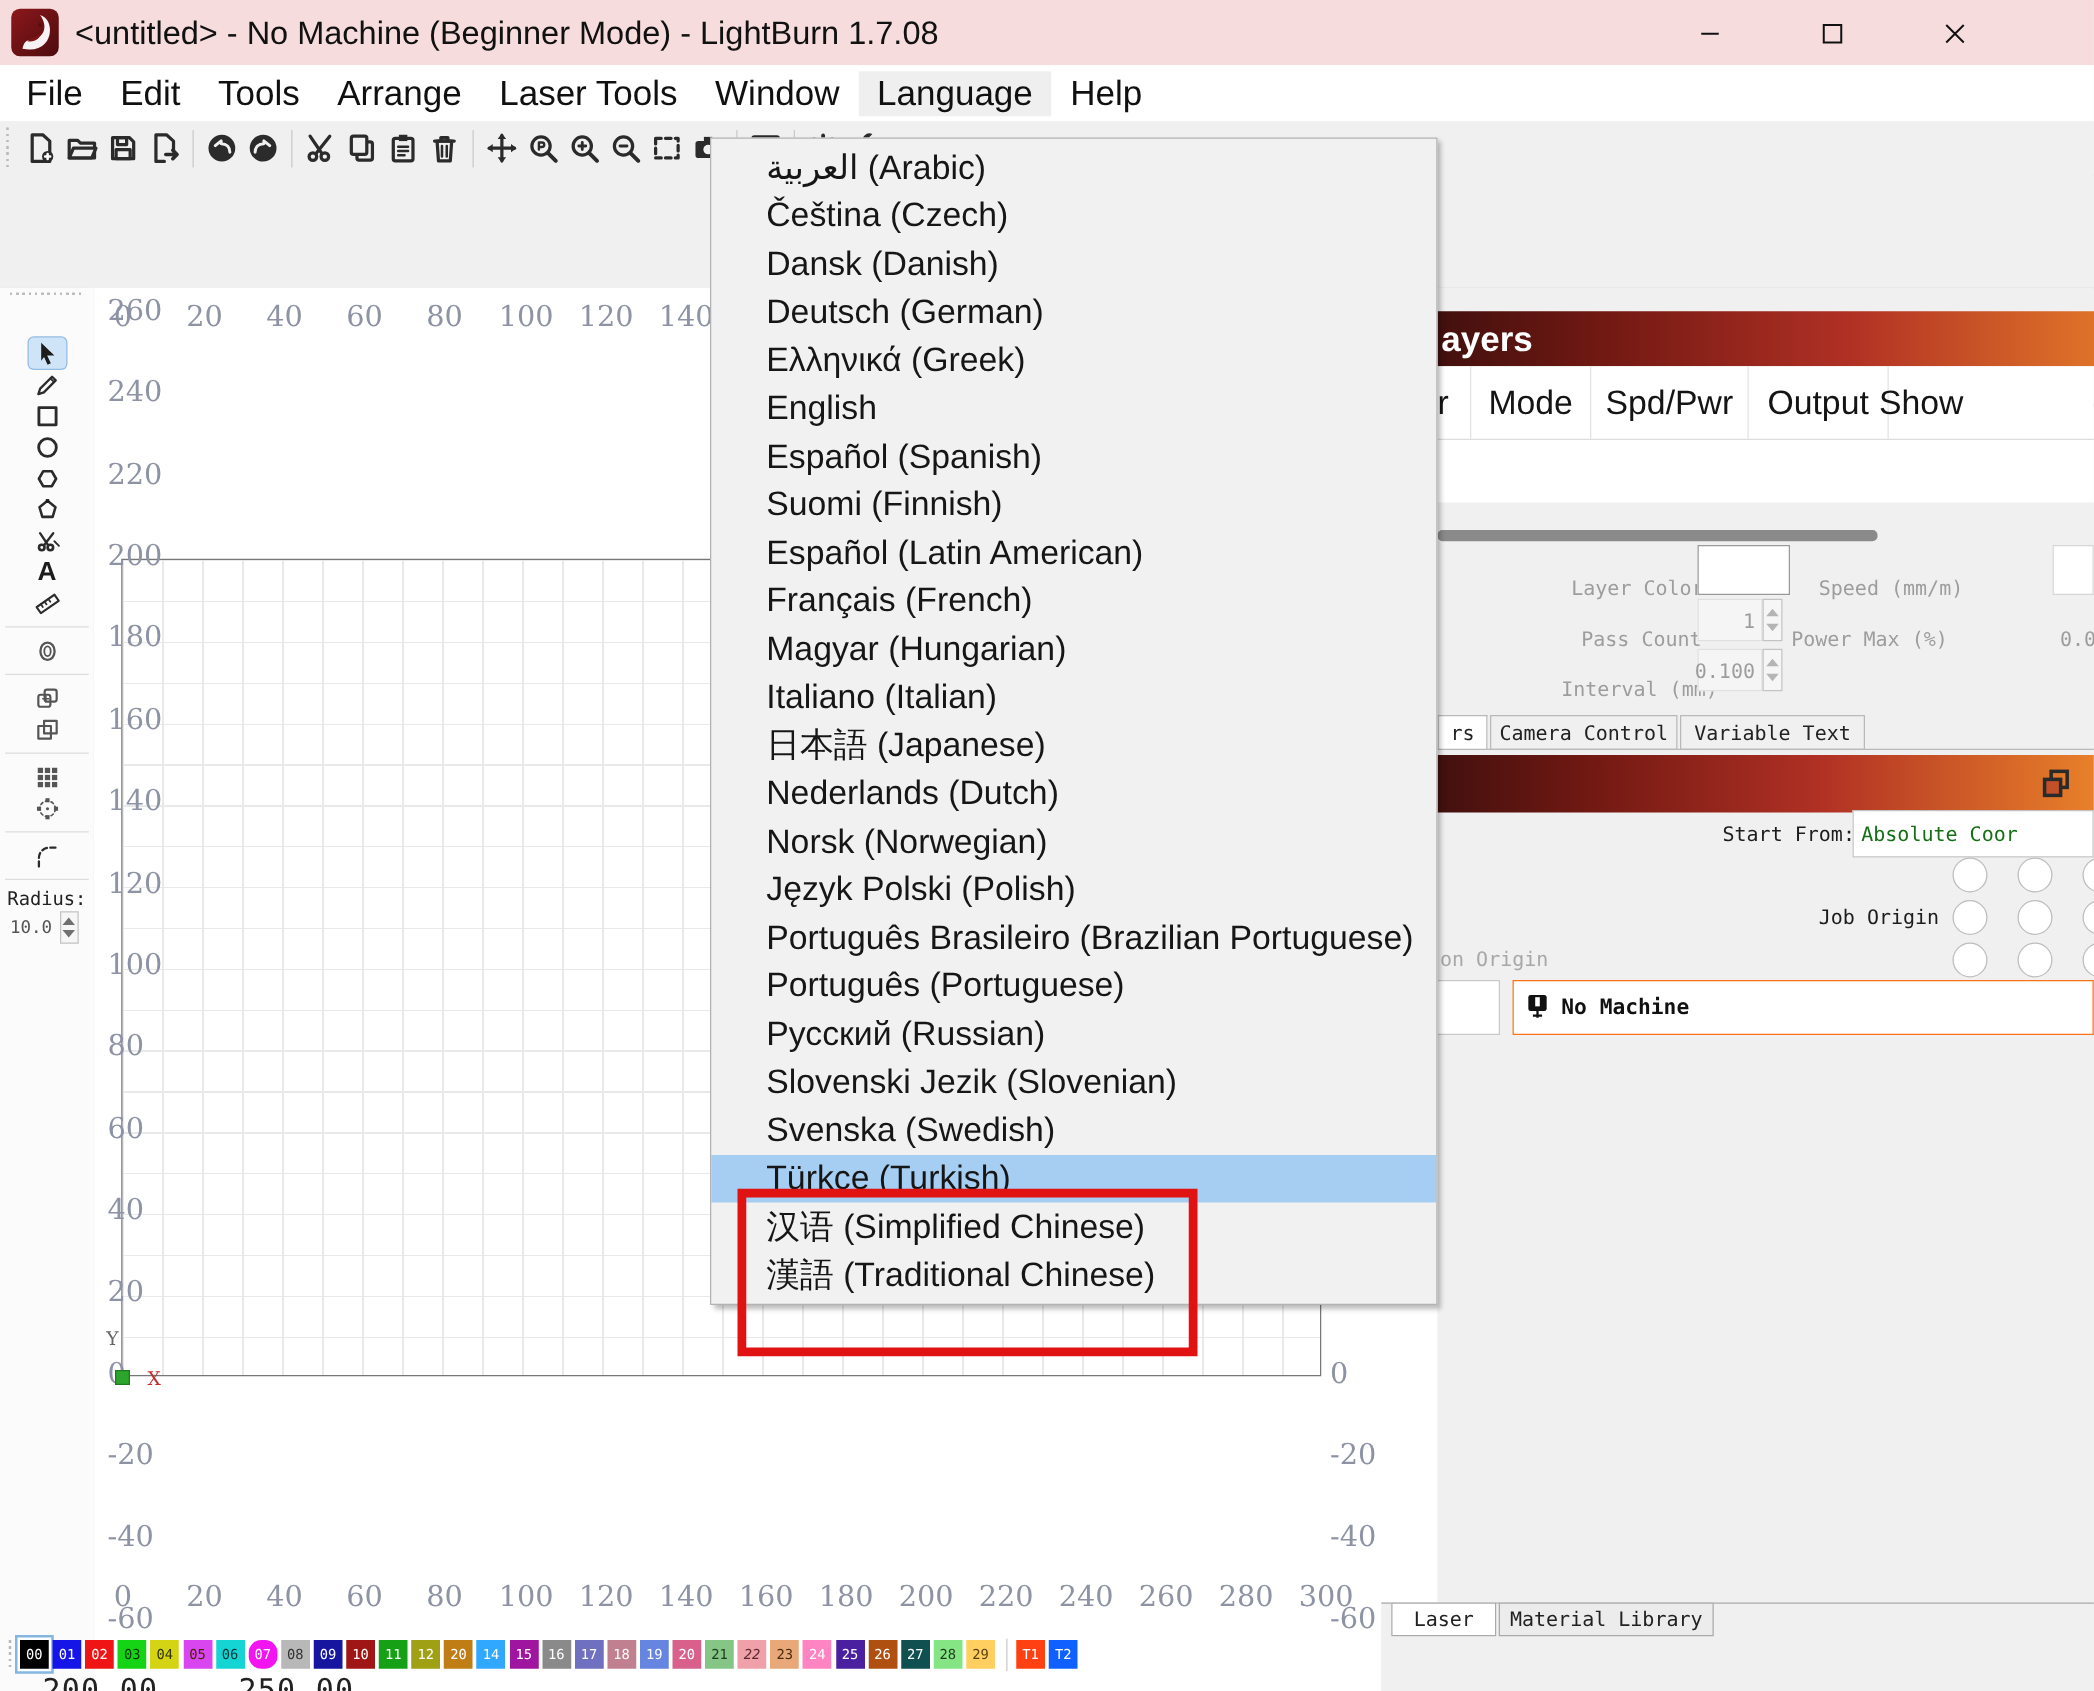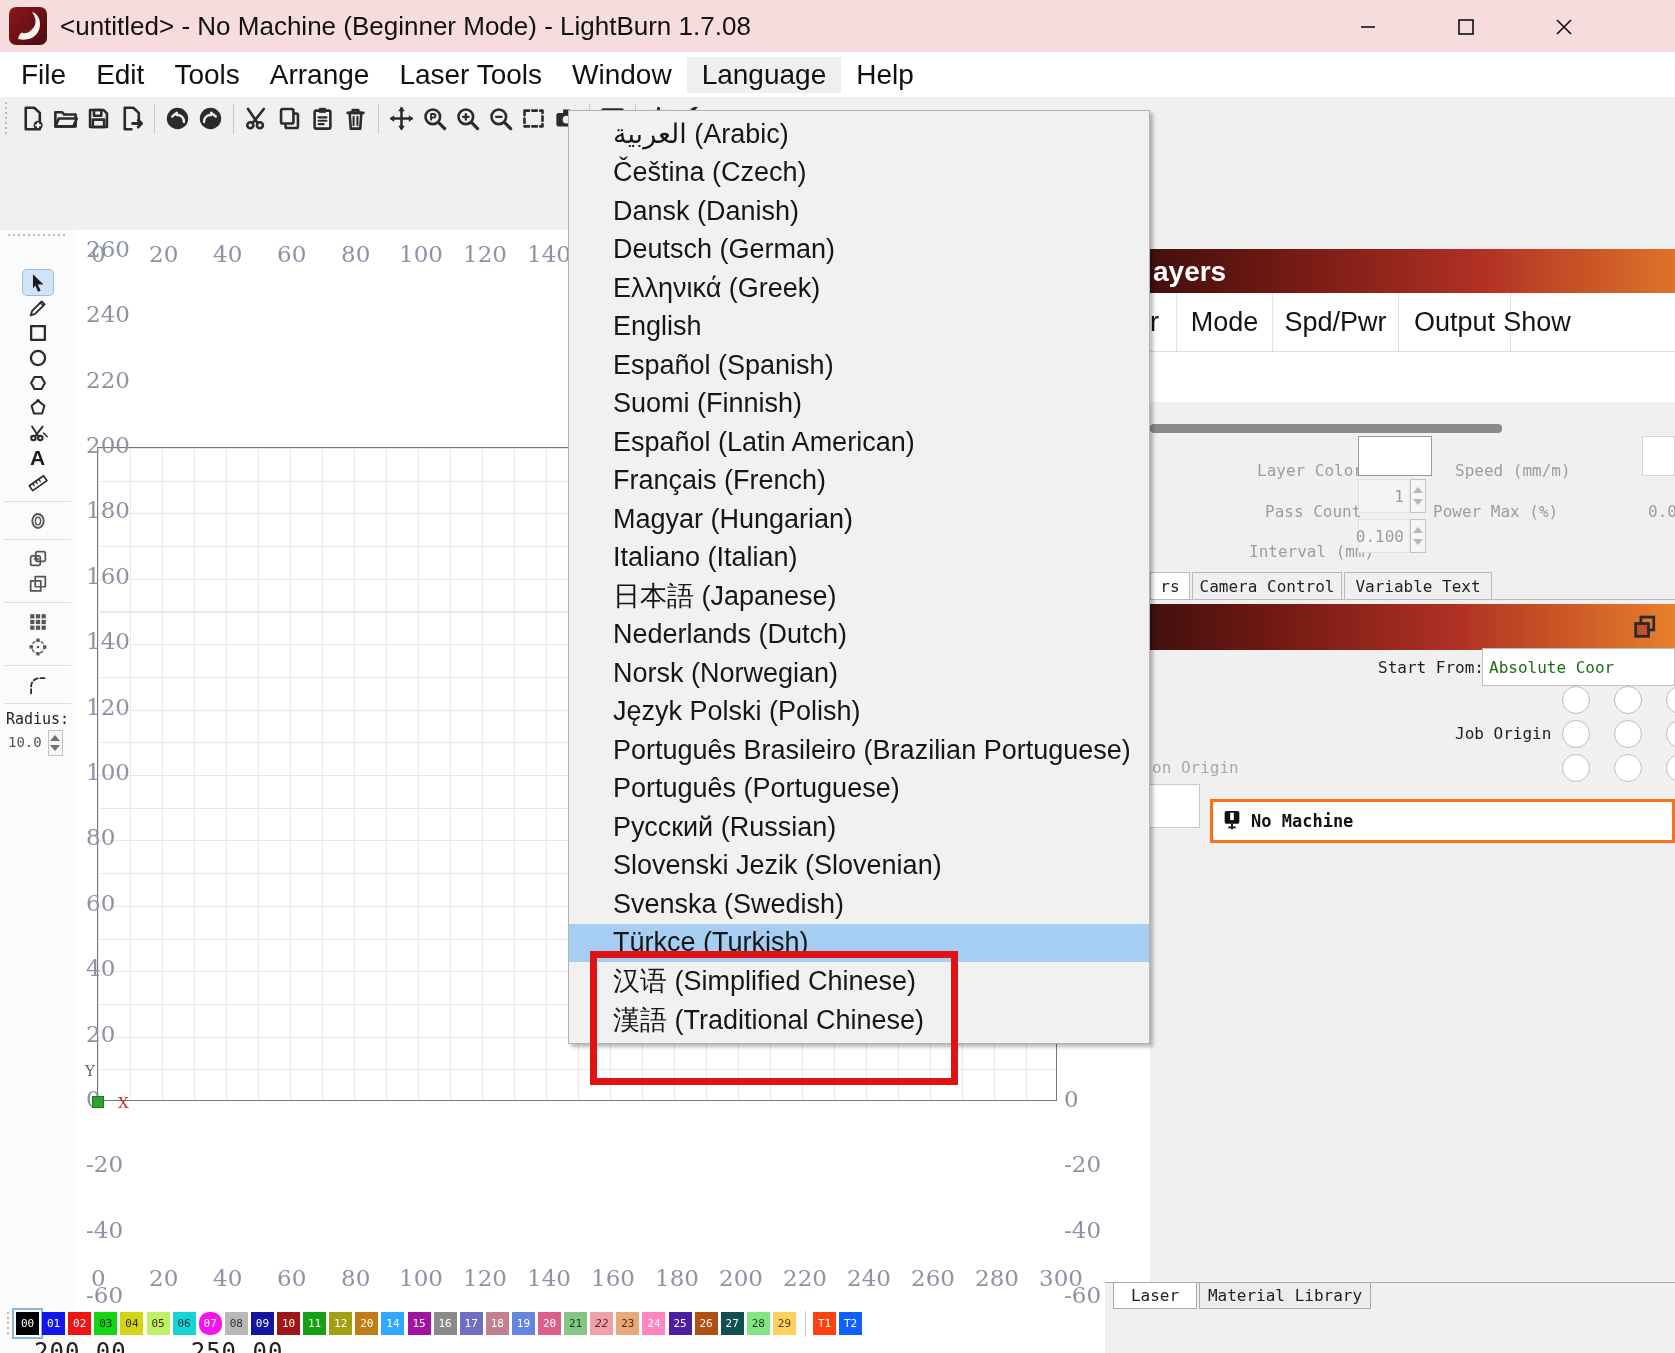--- a/index.html
+++ b/index.html
@@ -583,21 +583,21 @@
         </svg></span>
   </div>
   <span class="blabel" style="left:228px;top:428px;">Start From:</span>
   <span class="combo" style="left:332px;top:418px;width:193px;height:38px;color:#157015;">
       <span>Absolute Coor</span>
     </span>
 
   <span class="blabel" style="left:305px;top:494px;">Job Origin</span>
   <span class="glabel" style="left:2px;top:528px;color:#a8a8a8;">on Origin</span>
   <span class="abs" style="left:0;top:554px;width:50px;height:44px;background:#fff;border:1px solid #c9c9c9;border-left:none;box-sizing:border-box;"></span>
-  <span class="abs" style="left:60px;top:569px;width:465px;height:44px;background:#fff;border:3px solid #f97316;box-sizing:border-box;display:flex;align-items:center;">
+  <span class="abs" style="left:60px;top:554px;width:465px;height:44px;background:#fff;border:1px solid #f97316;box-sizing:border-box;display:flex;align-items:center;">
     <span style="margin-left:8px;width:22px;height:26px;">
       <svg width="22" height="26" viewBox="0 0 24 26">
           <rect x="4" y="2" width="16" height="14" rx="2" fill="#111"></rect>
           <rect x="10" y="4" width="4" height="8" fill="#fff"></rect>
           <path d="M12 16v6M8 20h8" stroke="#111" stroke-width="2"></path>
         </svg></span>
     <span style="margin-left:8px;font-family:'DejaVu Sans Mono',monospace;font-size:17px;font-weight:bold;color:#111;">No Machine</span>
   </span>
 <div id="jobradios">
       <span class="radio" style="left: 412px; top: 456px;"></span>
@@ -617,21 +617,21 @@
     <div class="btab" style="left: 94px; width: 172px; background: rgb(236, 236, 236);">Material Library</div>
   </div>
 
 <div id="palette">
     <div class="tb-handle" style="position: absolute; left: 2px; top: 7px; height: 24px; width: 8px;"></div>
     <div class="sw sel" style="left: 16px; background: rgb(0, 0, 0); color: rgb(255, 255, 255);">00</div>
     <div class="sw" style="left: 42.1px; background: rgb(21, 21, 232); color: rgb(255, 255, 255);">01</div>
     <div class="sw" style="left: 68.2px; background: rgb(239, 21, 21); color: rgb(255, 255, 255);">02</div>
     <div class="sw" style="left: 94.3px; background: rgb(21, 212, 21); color: rgb(12, 51, 12);">03</div>
     <div class="sw" style="left: 120.4px; background: rgb(212, 212, 21); color: rgb(51, 51, 8);">04</div>
-    <div class="sw" style="left: 146.5px; background: #bef264; color: rgb(74, 37, 0);">05</div>
+    <div class="sw" style="left: 146.5px; background: #d946ef; color: rgb(74, 37, 0);">05</div>
     <div class="sw" style="left: 172.6px; background: rgb(21, 212, 212); color: rgb(11, 53, 53);">06</div>
     <div class="sw" style="left: 198.7px; background: rgb(242, 21, 242); color: rgb(255, 255, 255); border-radius: 10px;">07</div>
     <div class="sw" style="left: 224.8px; background: rgb(184, 184, 184); color: rgb(51, 51, 51);">08</div>
     <div class="sw" style="left: 250.9px; background: rgb(21, 21, 160); color: rgb(255, 255, 255);">09</div>
     <div class="sw" style="left: 277px; background: rgb(160, 21, 21); color: rgb(255, 255, 255);">10</div>
     <div class="sw" style="left: 303.1px; background: rgb(21, 160, 21); color: rgb(255, 255, 255);">11</div>
     <div class="sw" style="left: 329.2px; background: rgb(160, 160, 21); color: rgb(255, 255, 255);">12</div>
     <div class="sw" style="left: 355.3px; background: rgb(192, 125, 21); color: rgb(255, 255, 255);">20</div>
     <div class="sw" style="left: 381.4px; background: rgb(48, 168, 255); color: rgb(255, 255, 255);">14</div>
     <div class="sw" style="left: 407.5px; background: rgb(160, 21, 160); color: rgb(255, 255, 255);">15</div>

